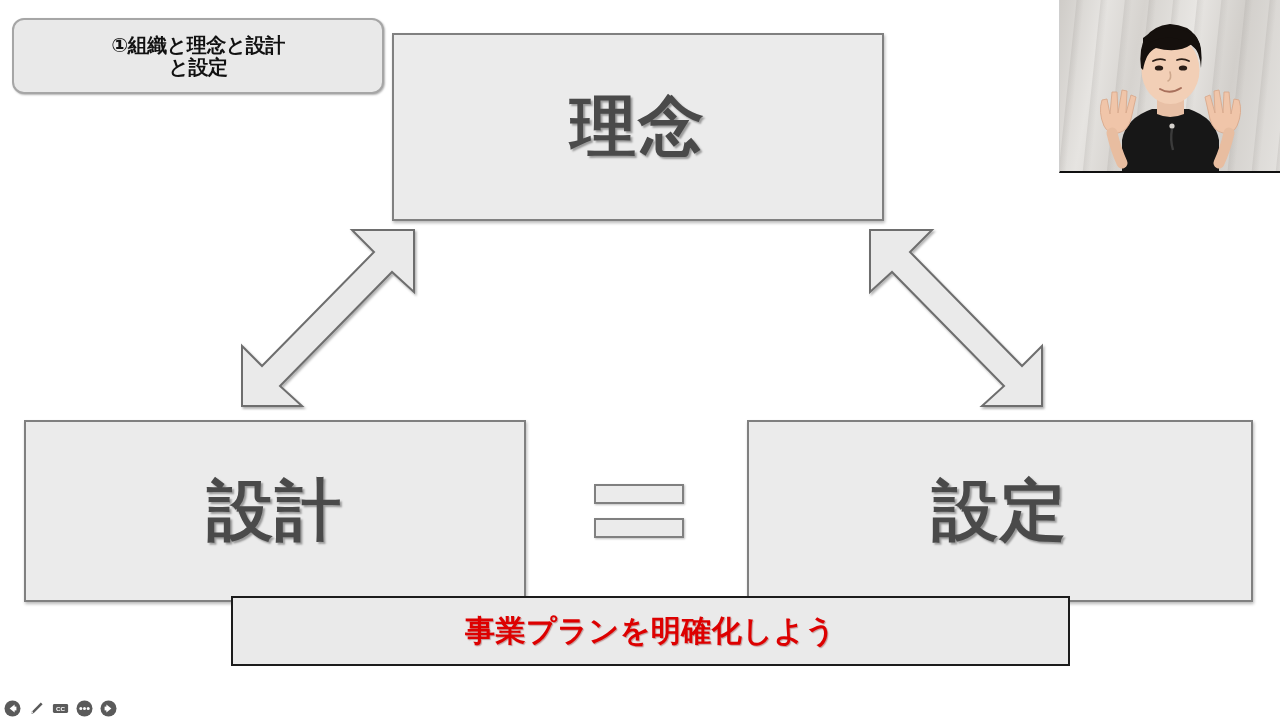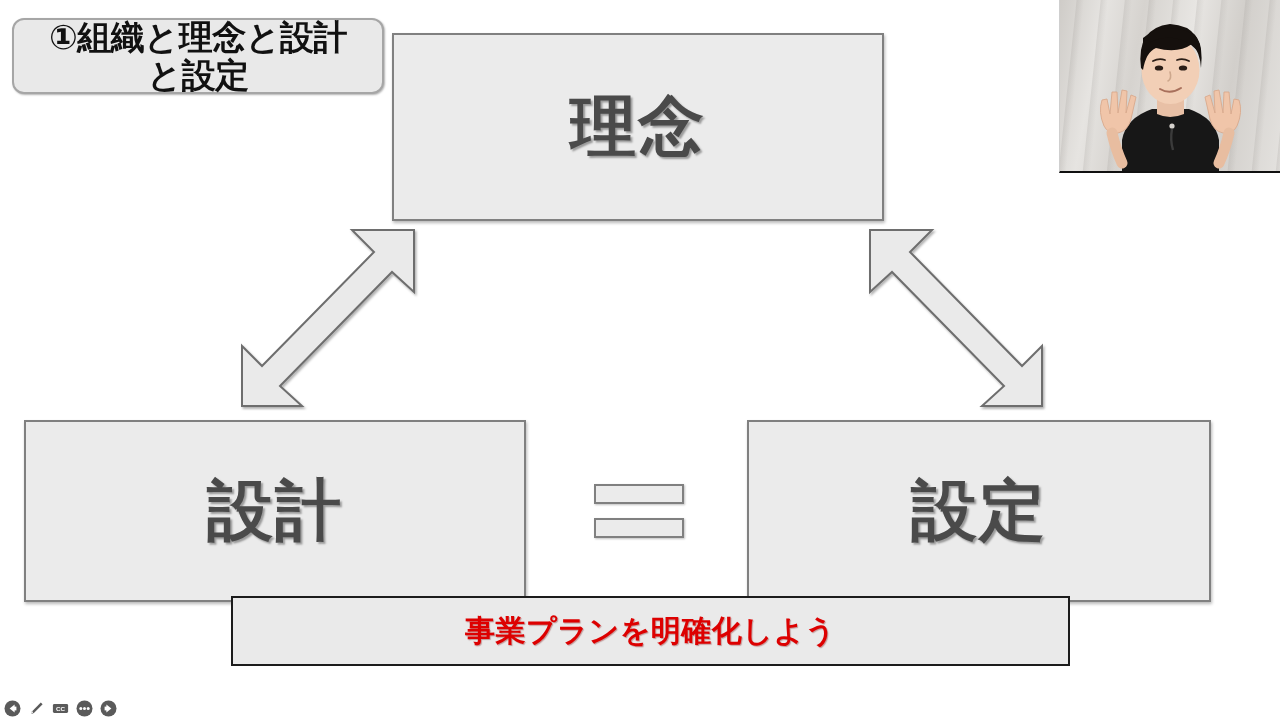--- a/index.html
+++ b/index.html
@@ -30,21 +30,21 @@
     background: #e9e9e9;
     border: 2px solid #a6a6a6;
     border-radius: 12px;
     box-shadow: 1px 1px 2px rgba(0,0,0,0.30);
     display: flex;
     align-items: center;
     justify-content: center;
     padding: 0 8px;
   }
   .title-chip .title-text {
-    font-size: 34px;
+    font-size: 20px;
     font-weight: 700;
     color: #111111;
     line-height: 1.12;
     text-align: center;
     letter-spacing: -0.5px;
     white-space: pre-line;
   }
 
   
   .concept-box {
@@ -60,21 +60,21 @@
   .concept-box .concept-text {
     font-size: 66px;
     font-weight: 700;
     color: #4a4a4a;
     letter-spacing: 2px;
     text-shadow: 2px 2px 2px rgba(0,0,0,0.35);
   }
 
   #box-rinen   { left: 392px; top: 33px;  width: 492px; height: 188px; }
   #box-sekkei  { left: 24px;  top: 420px; width: 502px; height: 182px; }
-  #box-settei  { left: 747px; top: 420px; width: 464px; height: 182px; }
+  #box-settei  { left: 747px; top: 420px; width: 506px; height: 182px; }
 
   
   .equals-sign {
     position: absolute;
     left: 594px;
     top: 484px;
     width: 90px;
     height: 60px;
   }
   .equals-sign .bar {

